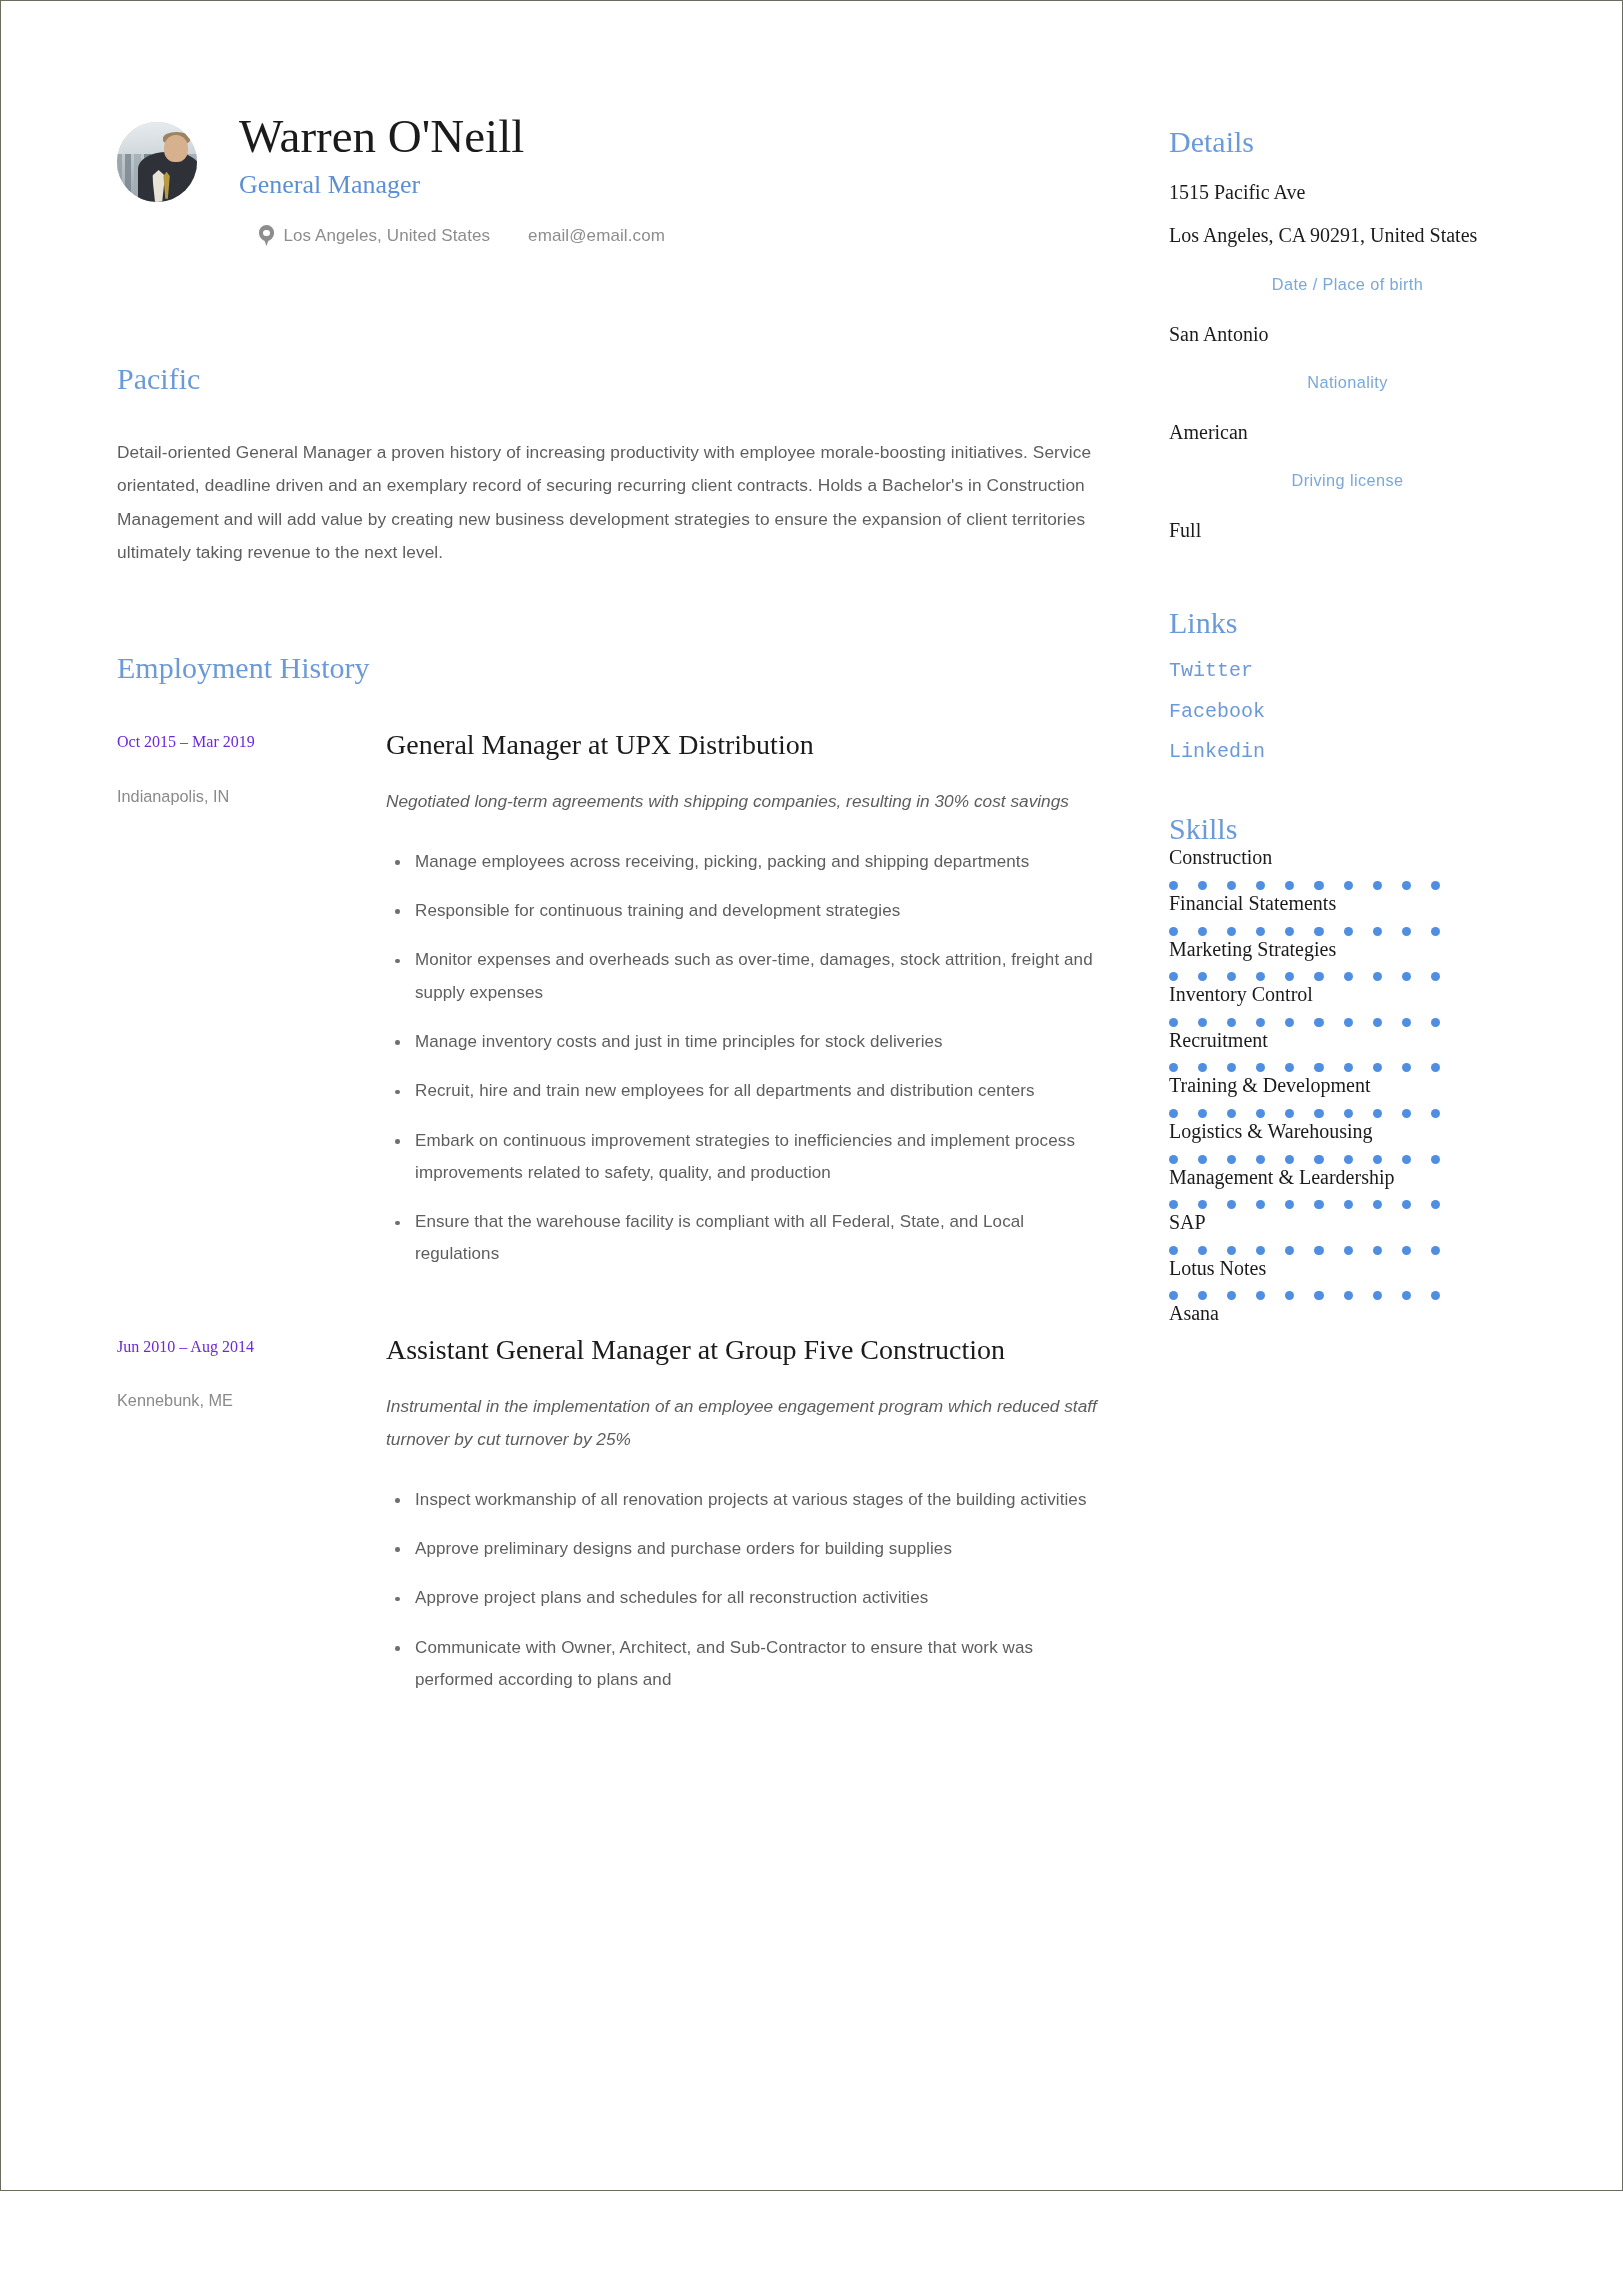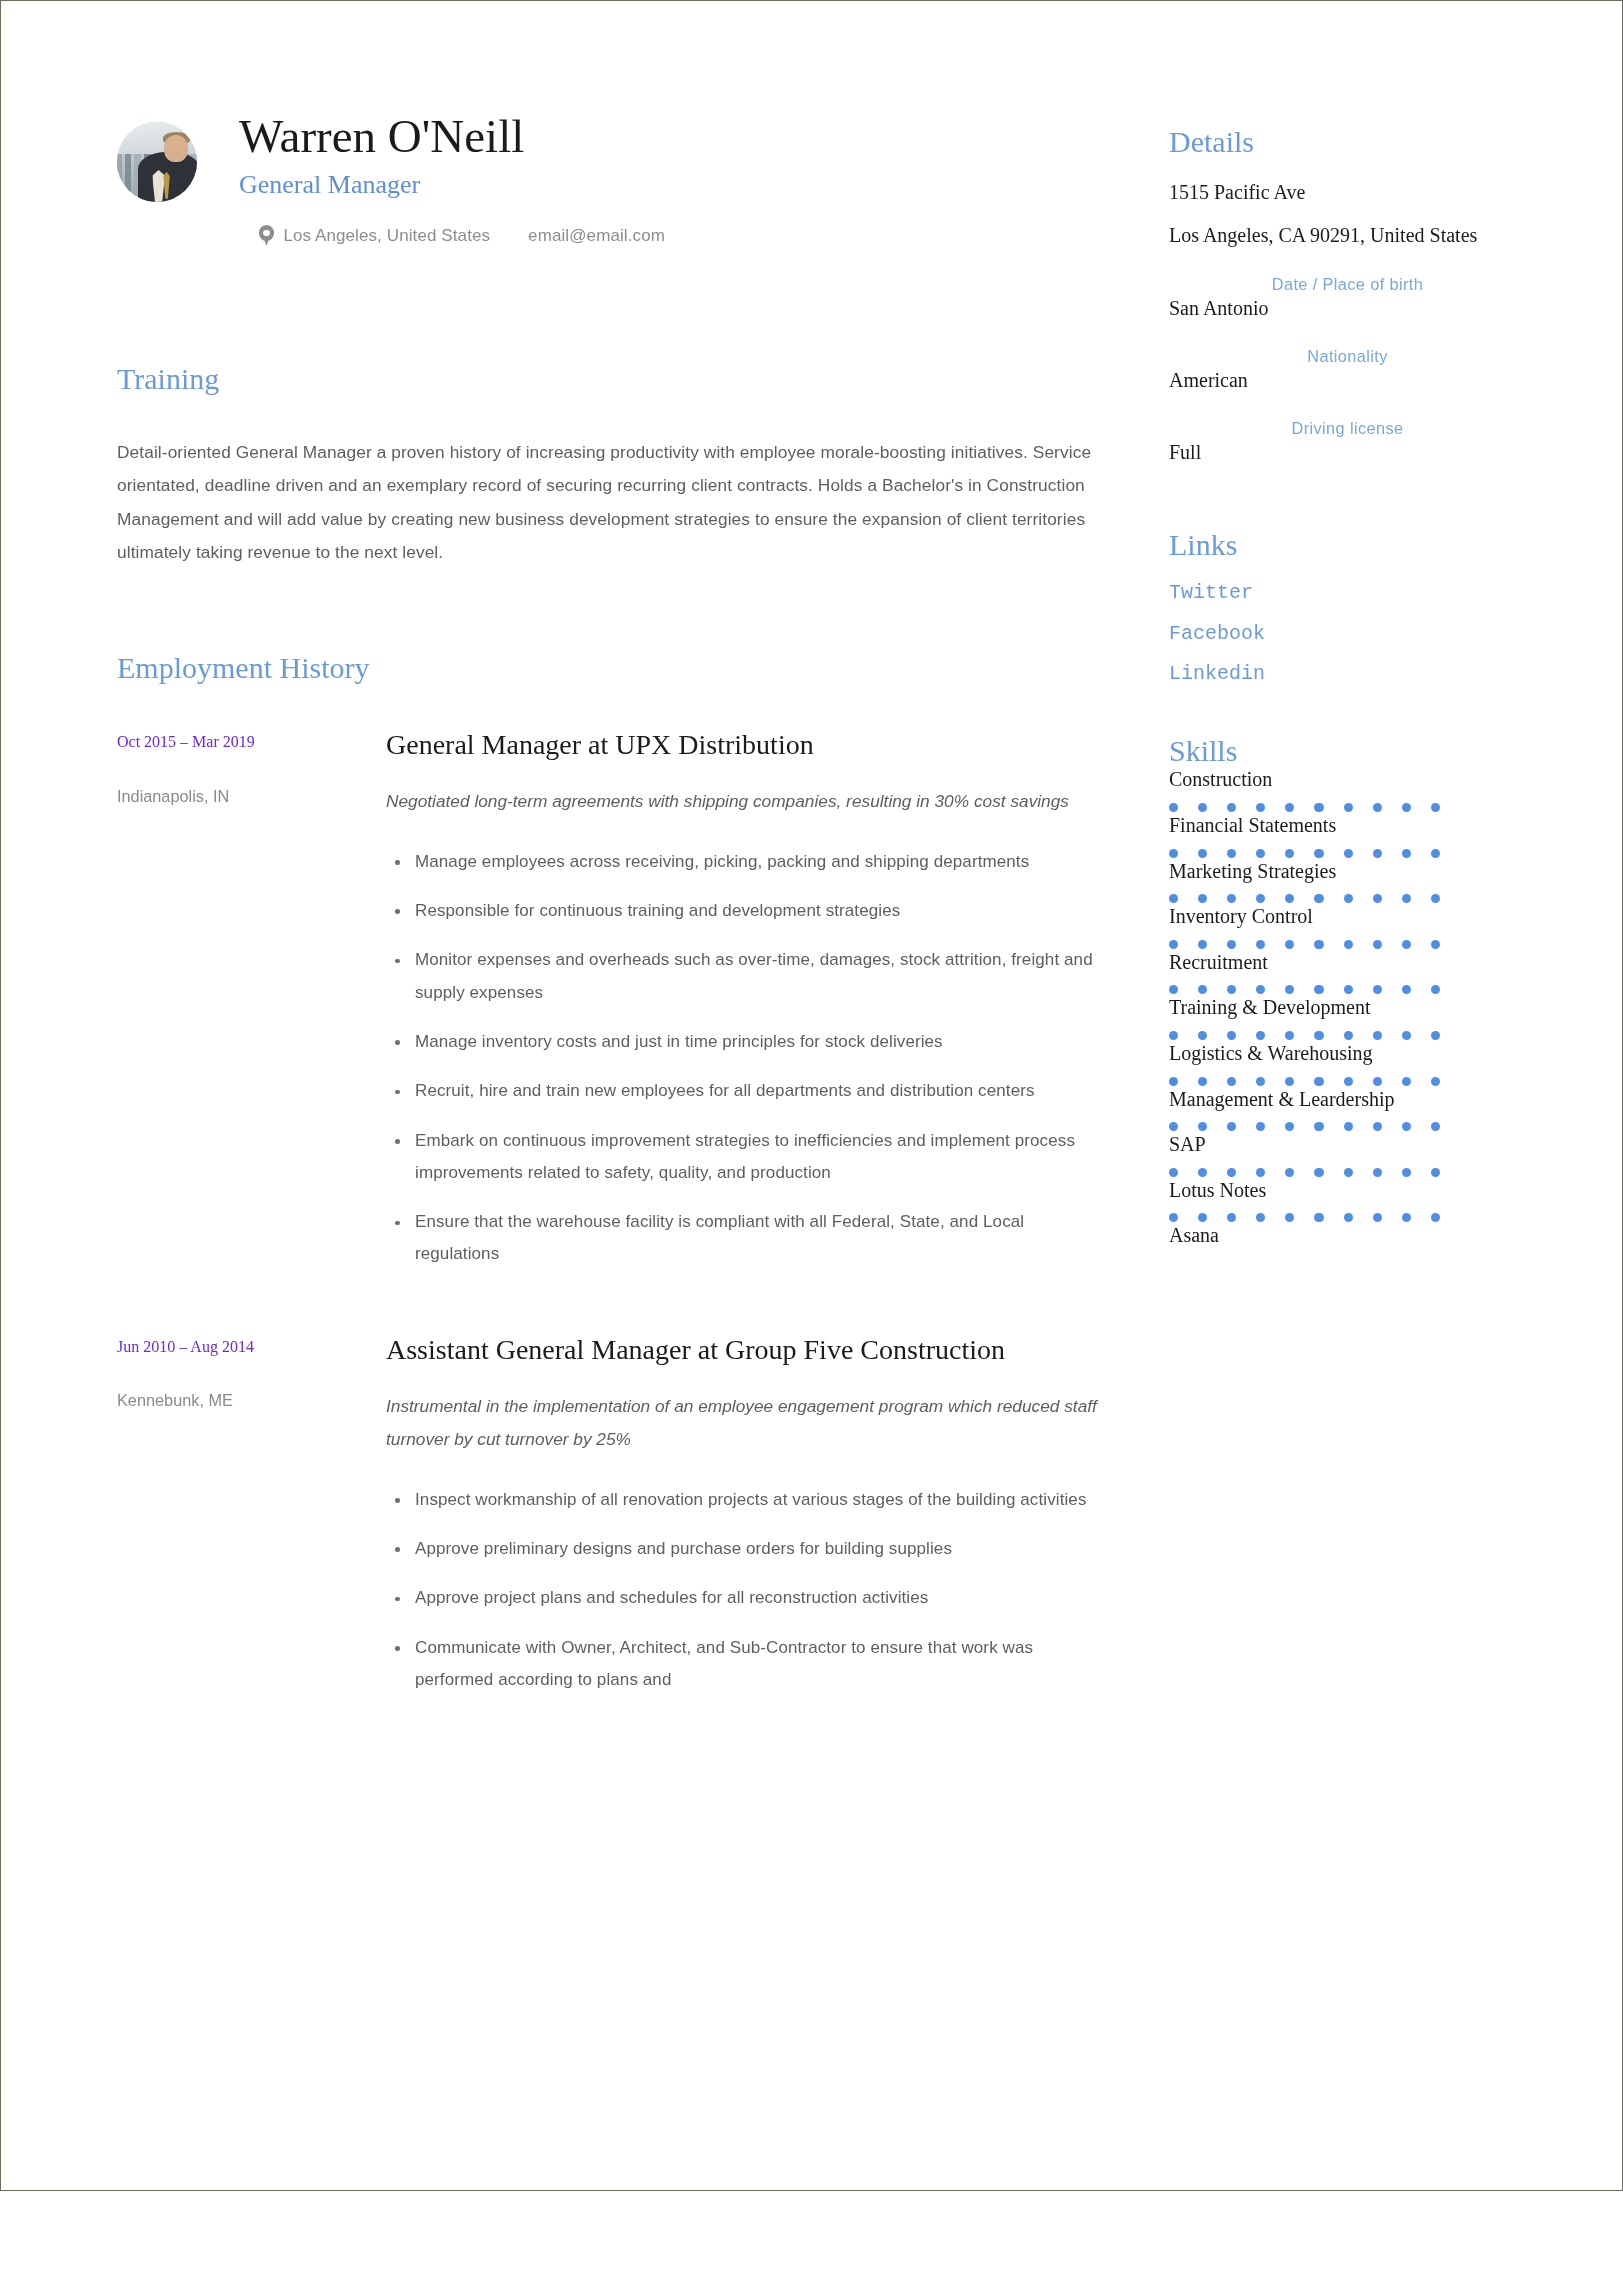--- a/index.html
+++ b/index.html
@@ -270,21 +270,21 @@
     font-size: 16.3px;
     color: #7aa8da;
     margin-top: 26px;
     letter-spacing: 0.4px;
     text-align: center;
   }
   .field-value {
     font-family: "Liberation Serif", serif;
     font-size: 20px;
     color: #1b1b1b;
-    margin-top: 1px;
+    margin-top: 27px;
     line-height: 1.3;
   }
 
   .links-sec { margin-top: 65px; }
   .link-item {
     font-family: Liberation Mono, monospace;
     font-size: 20px;
     color: #6b9ad8;
     margin-top: 15.7px;
     line-height: 1.25;
@@ -340,21 +340,21 @@
             <span class="pin-icon">
                 <span class="pin-hole"></span>
               </span>
             <span class="contact-city">Los Angeles, United States</span>
             <span class="contact-email">email@email.com</span>
           </div>
         </div>
       </div>
 
       <div class="profile-sec">
-        <div class="sec-h">Training</div>
+        <div class="sec-h">Pacific</div>
         <div class="profile-body">Detail-oriented General Manager a proven history of increasing productivity with employee morale-boosting initiatives. Service orientated, deadline driven and an exemplary record of securing recurring client contracts. Holds a Bachelor's in Construction Management and will add value by creating new business development strategies to ensure the expansion of client territories ultimately taking revenue to the next level.</div>
       </div>
 
       <div class="emp-sec">
         <div class="sec-h">Employment History</div>
         <div id="jobs-host">
             <div class="job">
               <div class="job-meta">
                 <div class="job-dates">Oct 2015 – Mar 2019</div>
                 <div class="job-loc">Indianapolis, IN</div>

